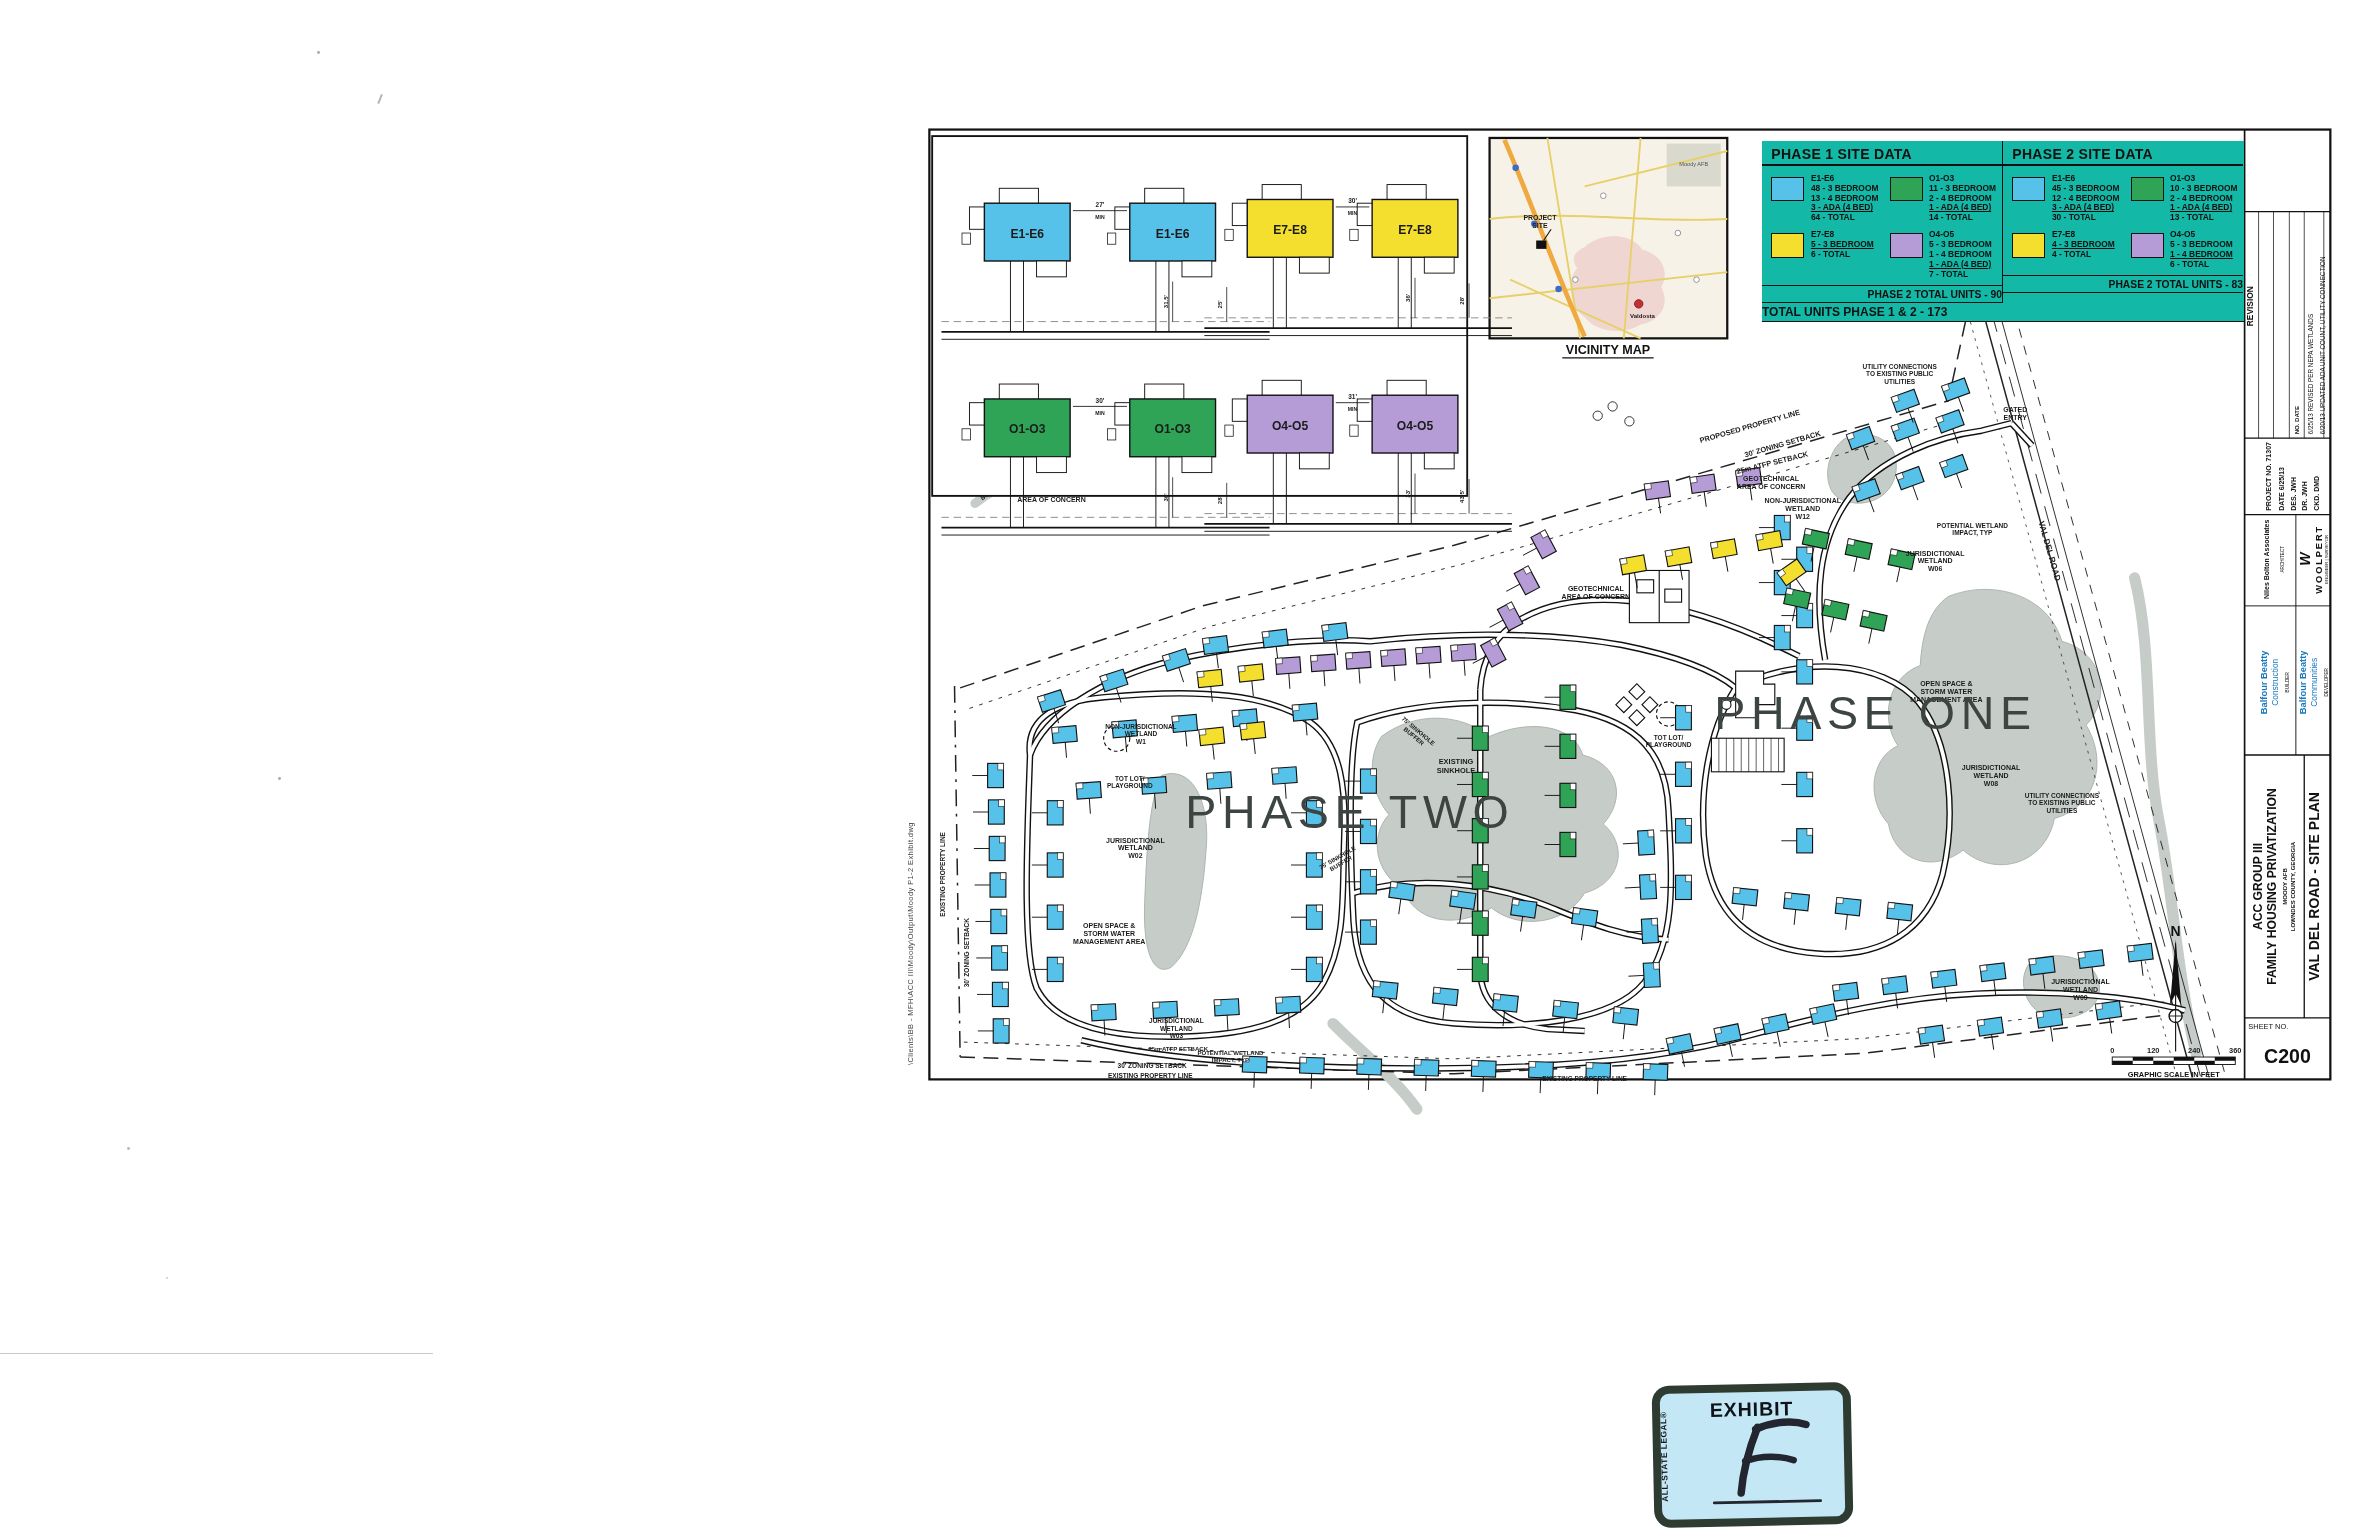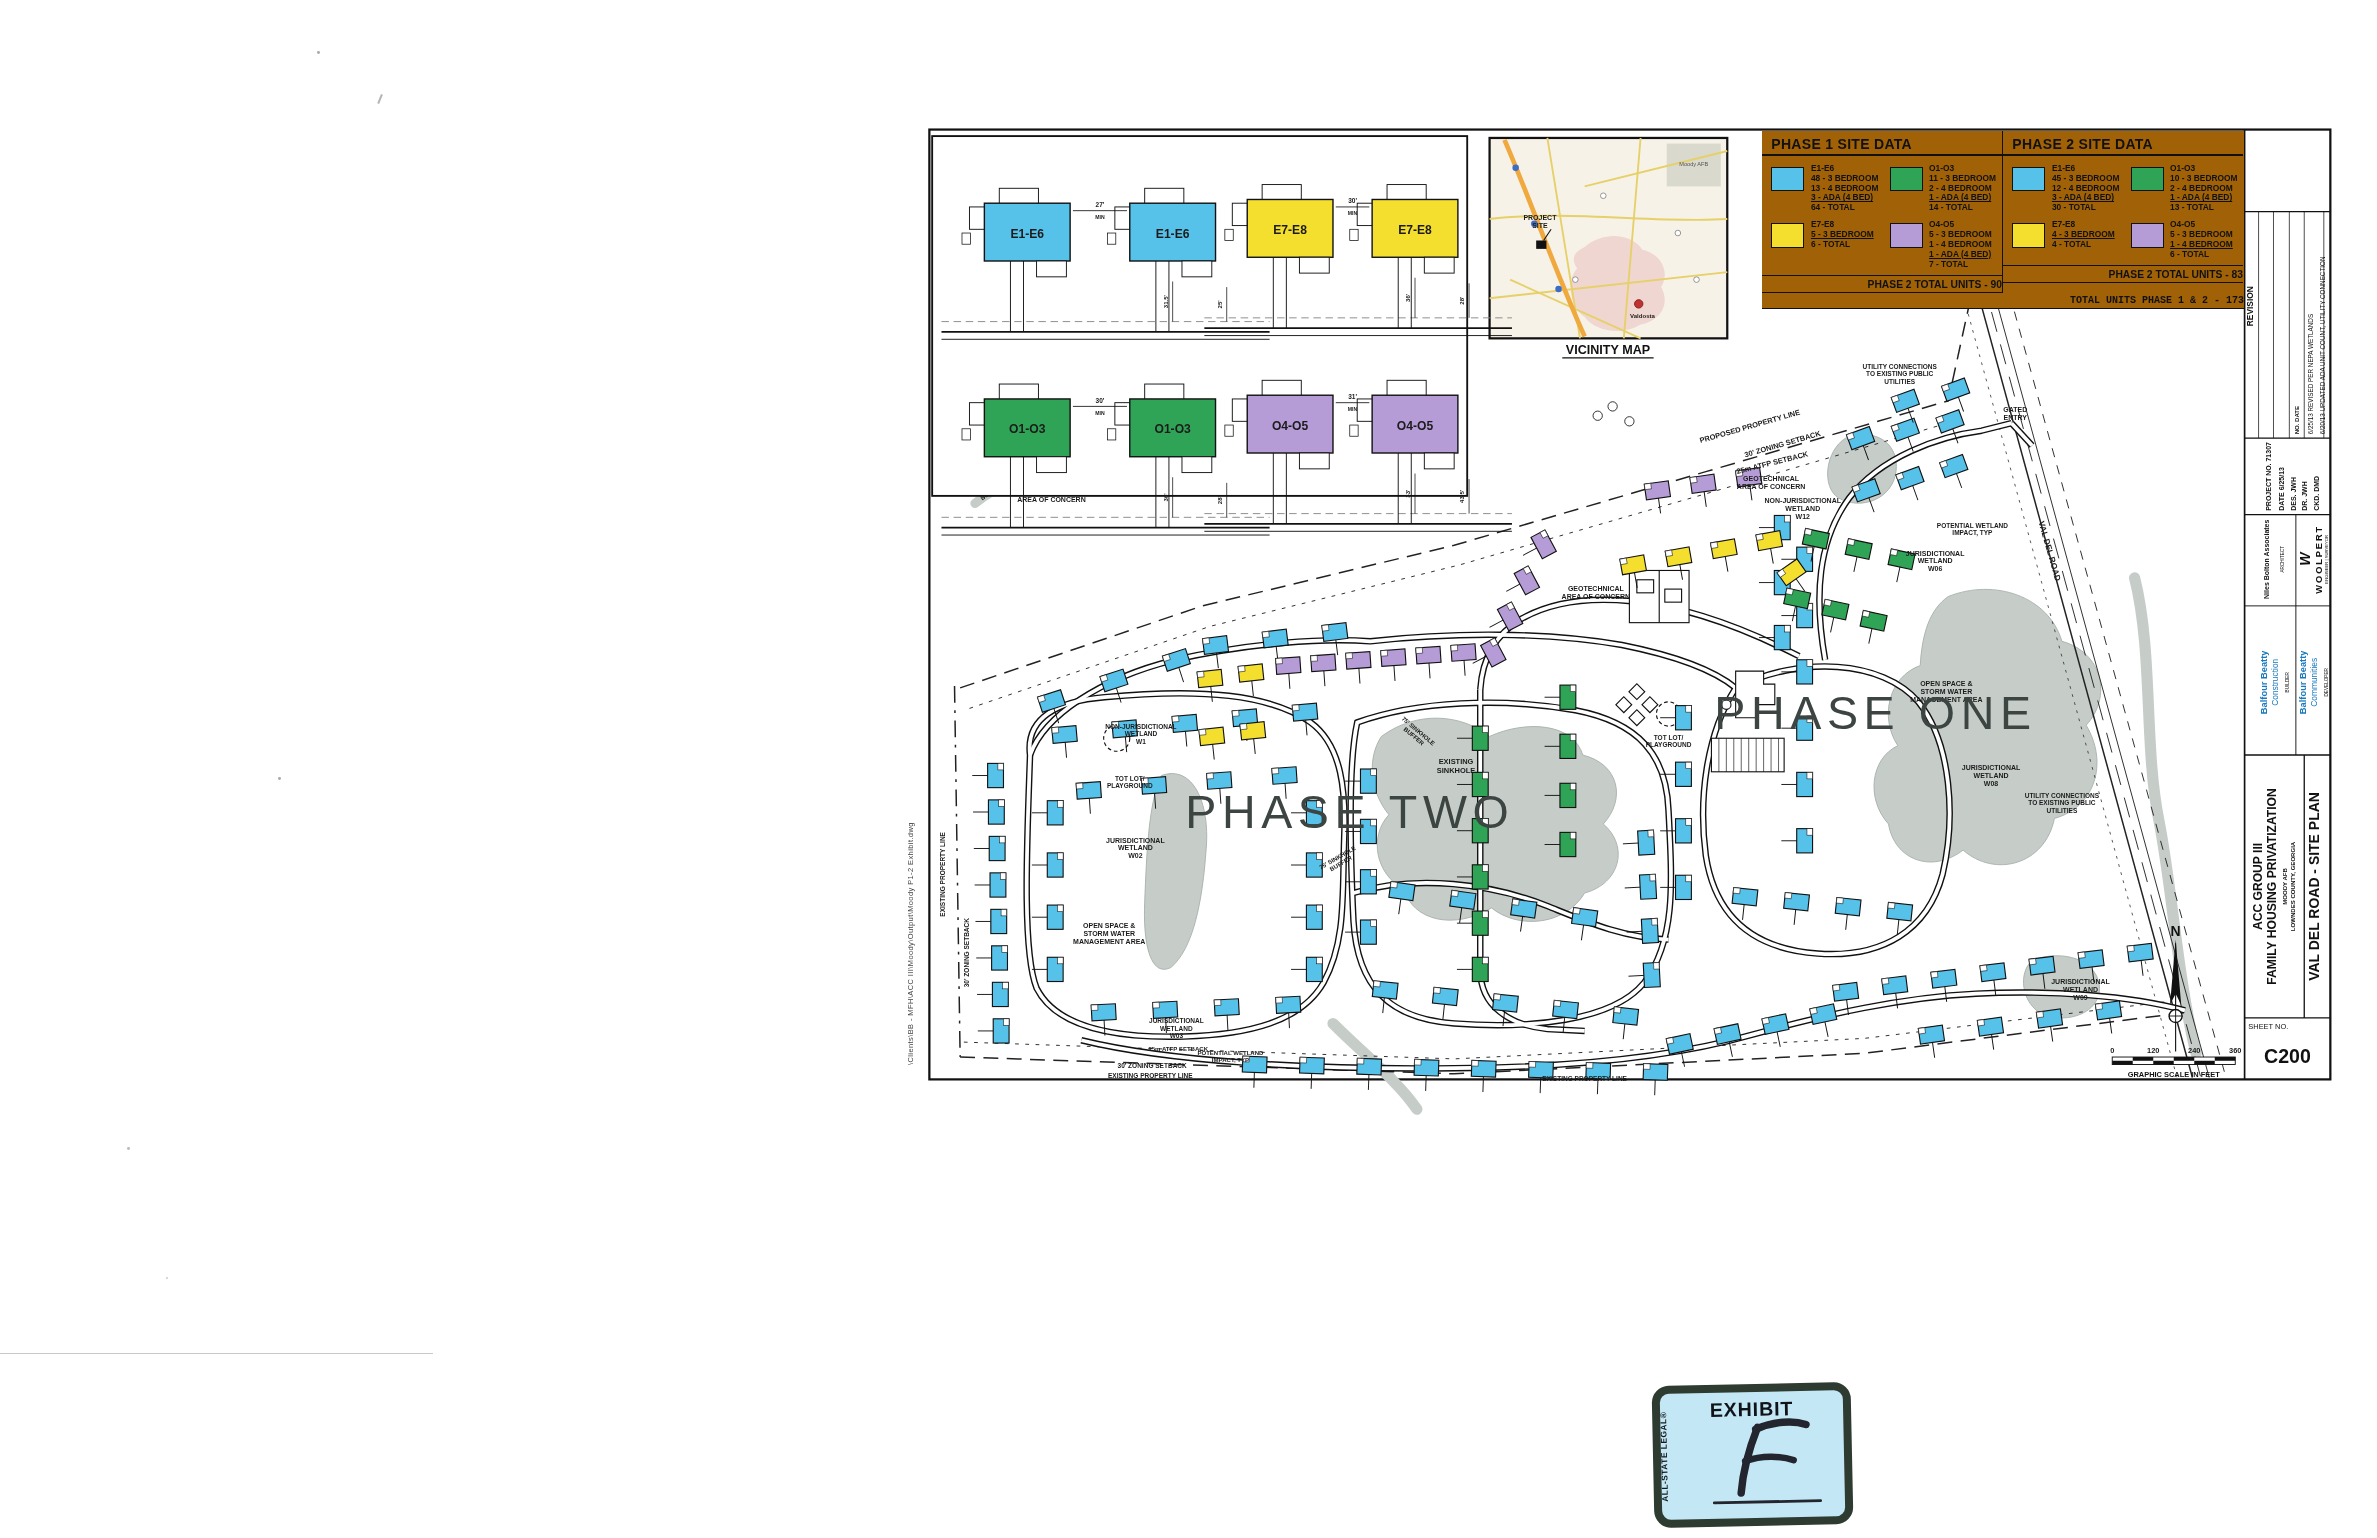--- a/index.html
+++ b/index.html
@@ -1,30 +1,30 @@
 <!DOCTYPE html>
 <html style="font-size:15px"><head>
 <meta charset="utf-8">
 <style>
   html,body{margin:0;padding:0;background:#fff;}
   body{width:2377px;height:1538px;position:relative;font-family:"Liberation Sans",sans-serif;overflow:hidden;}
   .abs{position:absolute;}
   svg text{font-family:"Liberation Sans",sans-serif;}
   
-  #sitedata{left:1762px;top:131px;width:482px;background:#a16207;display:flex;flex-wrap:wrap;}
+  #sitedata{left:1762px;top:141px;width:482px;background:#14b8a6;display:flex;flex-wrap:wrap;}
   .phase{width:240px;}
   .phase+.phase{border-left:1.4px solid #111;}
   .ph-h{font-weight:bold;font-size:14px;letter-spacing:0.3px;color:#111;border-bottom:2.3px solid #111;padding:4.7px 9.3px 1.9px;}
   .entries{display:grid;grid-template-columns:1fr 1fr;padding:4.7px 1.9px 1.9px;}
   .entry{display:flex;gap:6.5px;padding:3.7px 1.9px 3.7px 7.5px;}
   .sw{width:31px;height:22.4px;border:1.4px solid #111;flex:none;margin-top:2.8px;}
   .etxt{font-weight:bold;font-size:8.4px;line-height:9.8px;color:#111;white-space:nowrap;}
   .etxt .u{text-decoration:underline;}
   .ph-total{border-top:1.4px solid #111;border-bottom:1.4px solid #111;text-align:right;font-weight:bold;font-size:10.3px;color:#111;padding:2.8px 0 1.9px;}
-  .combined{width:100%;border-bottom:1.4px solid #111;text-align:right;font-weight:bold;font-size:10px;color:#111;padding:2.8px 0 1.9px;font-family:Liberation Mono, monospace;}
+  .combined{width:100%;border-bottom:1.4px solid #111;text-align:left;font-weight:bold;font-size:12px;color:#111;padding:2.8px 0 1.9px;}
   
   #stamp{left:1653px;top:1384px;width:199px;height:142px;background:#c4e7f5;border:8.4px solid #2e3b31;border-radius:17px;transform:rotate(-1.2deg);box-sizing:border-box;}
   #stamp .ttl{position:absolute;left:0;right:0;top:5.6px;text-align:center;font-weight:bold;font-size:19.6px;letter-spacing:0.9px;color:#101418;}
   #stamp .brand{position:absolute;left:-1.9px;top:108px;transform:rotate(-90deg);transform-origin:left top;font-weight:bold;font-size:8.4px;letter-spacing:0.5px;color:#14181c;white-space:nowrap;}
   
   #sidetext{left:906px;top:1065px;transform:rotate(-90deg);transform-origin:left top;font-size:7.5px;color:#444;letter-spacing:0.4px;white-space:nowrap;}
   
   .spec{position:absolute;background:#aaa;border-radius:50%;}
 </style>
 </head>

